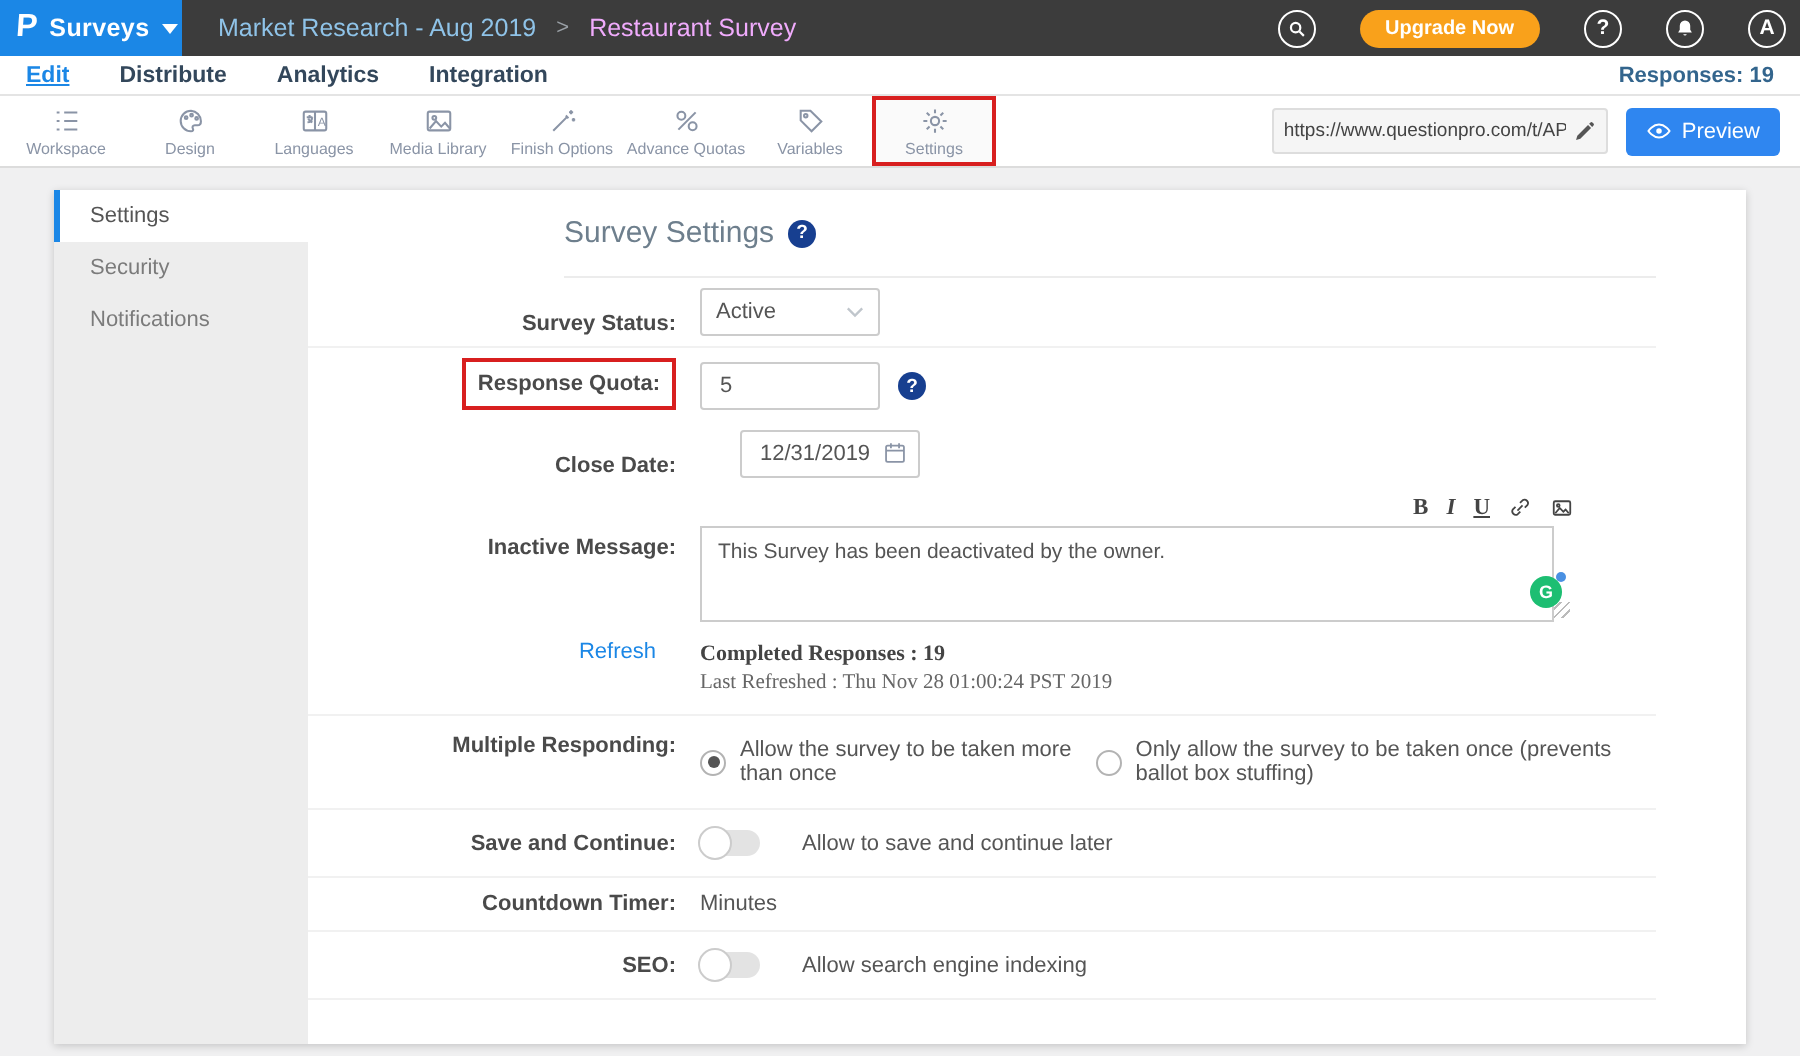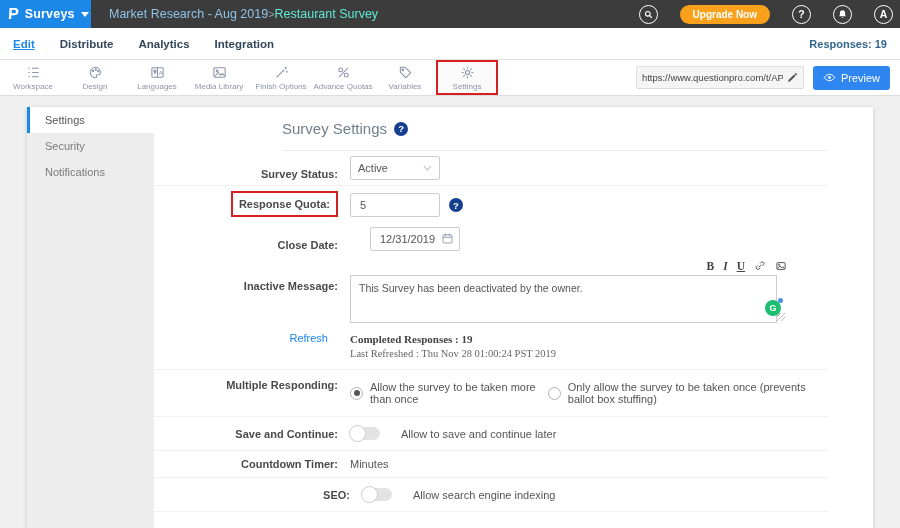--- a/index.html
+++ b/index.html
@@ -11,30 +11,30 @@
     -webkit-font-smoothing: antialiased;
   }
   svg { display:block; }
 
   
   .topbar { height:28px; background:#3c3c3c; display:flex; align-items:stretch; }
   .logo-block { width:91px; background:#1b87e6; color:#fff; display:flex; align-items:center; gap:6px; padding:0 8px; cursor:pointer; }
   .logo-p { font-size:16px; font-weight:bold; line-height:1; transform:skewX(-4deg); }
   .product { font-size:12.5px; font-weight:bold; letter-spacing:.2px; }
   .caret-down { width:0; height:0; border-left:4px solid transparent; border-right:4px solid transparent; border-top:5px solid #fff; margin-top:1px; }
-  .crumbs { display:flex; align-items:center; margin-left:18px; font-size:12.5px; }
+  .crumbs { display:flex; align-items:center; gap:10px; margin-left:18px; font-size:12.5px; }
   .crumb-parent { color:#8fc3e8; cursor:pointer; }
   .crumb-sep { color:#9aa0a6; font-size:11px; }
-  .crumb-cur { color:#5eead4; }
+  .crumb-cur { color:#f0abfc; }
   .top-right { margin-left:auto; display:flex; align-items:center; gap:22px; padding-right:7px; }
   .cbtn { width:19px; height:19px; border:1.5px solid #fff; border-radius:50%; color:#fff; display:flex; align-items:center; justify-content:center; font-size:10.5px; font-weight:bold; background:transparent; cursor:pointer; flex-shrink:0; }
   .upgrade-btn { height:19px; background:#f9a11b; border:none; border-radius:10px; color:#fff; font-size:10px; font-weight:bold; padding:0 13px; cursor:pointer; font-family:inherit; }
 
   
-  .navrow { height:32px; background:#fff; border-bottom:1px solid #e4e4e4; display:flex; align-items:center; padding:0 13px; }
+  .navrow { height:20px; background:#fff; border-bottom:1px solid #e4e4e4; display:flex; align-items:center; padding:0 13px; }
   .tab { margin-right:25px; color:#33475b; font-size:11.5px; font-weight:bold; cursor:pointer; }
   .tab.active { color:#1b87e6; text-decoration:underline; }
   .responses { margin-left:auto; color:#33658d; font-weight:bold; font-size:11px; }
 
   
   .toolbar { height:36px; background:#fff; border-bottom:1px solid #dcdcdc; display:flex; align-items:center; padding-left:2px; }
   .tool { width:62px; height:35px; display:flex; flex-direction:column; align-items:center; justify-content:center; gap:2px; color:#8a94a6; cursor:pointer; background:transparent; border:none; font-family:inherit; }
   .tool svg { width:15px; height:15px; }
   .tool-label { font-size:8px; color:#8a94a6; white-space:nowrap;text-align:center; }
   .tool.highlighted { border:2px solid #d81f1f; background:#fafafa; }
@@ -361,21 +361,21 @@
       <div class="divider"></div>
 
       <div class="row" style="padding-top:7px; padding-bottom:7px;">
         <span class="lbl">Countdown Timer:</span>
         <div class="fld">
           <span class="toggle-text">Minutes</span>
         </div>
       </div>
       <div class="divider"></div>
 
-      <div class="row" style="padding-top:10px; padding-bottom:10px;margin-left:12px;">
+      <div class="row" style="padding-top:10px; padding-bottom:10px;">
         <span class="lbl">SEO:</span>
         <div class="fld">
           <span class="toggle">
               <span class="knob"></span>
             </span>
           <span class="toggle-text">Allow search engine indexing</span>
         </div>
       </div>
       <div class="divider"></div>
 

